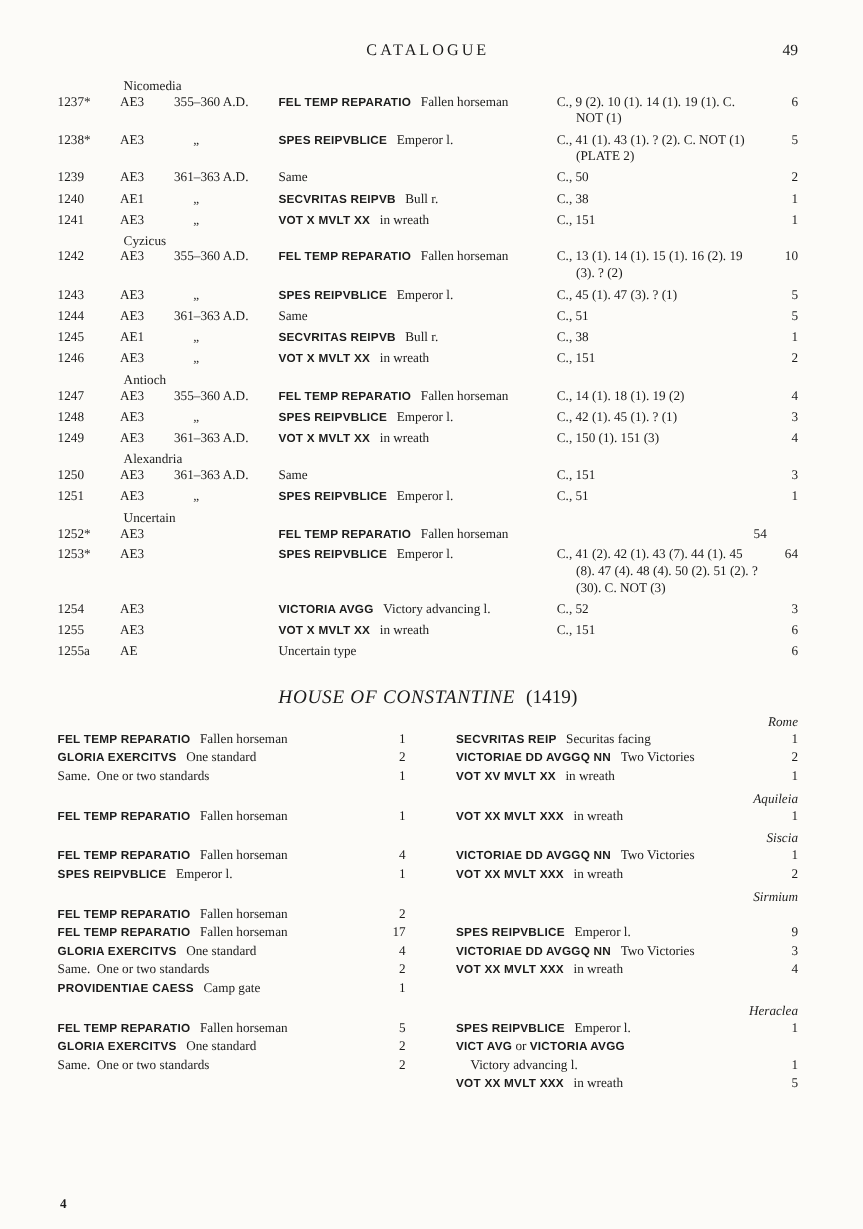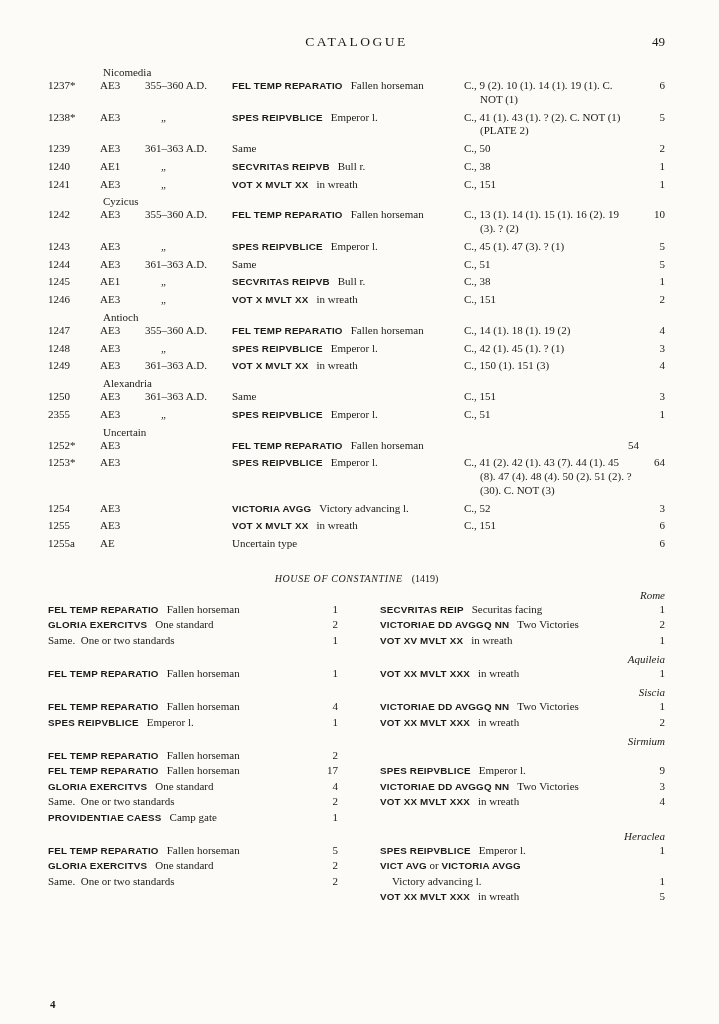--- a/index.html
+++ b/index.html
@@ -10,21 +10,21 @@
   .running-head{display:block;text-align:center;font-size:13.5px;letter-spacing:2.5px;}
   .page-number{position:absolute;right:0;top:0;font-size:13px;}
   .mint-heading{margin:3px 0 1px 55px;}
   .cat-row{display:grid;grid-template-columns:52px 45px 87px 232px 175px 26px;margin-bottom:4px;line-height:1.25;}
   .col-no{font-weight:normal;}
   .col-date.ditto{padding-left:16px;}
   .col-ref{padding-left:16px;text-indent:-16px;padding-right:4px;box-sizing:border-box;}
   .col-count{text-align:right;}
   .legend{font-family:"Liberation Sans","DejaVu Sans",sans-serif;font-weight:bold;font-size:9.8px;letter-spacing:0.2px;}
   .after-legend{margin-left:8px;}
-  .summary-title{text-align:center;margin:22px 0 3px;font-size:10px;}
+  .summary-title{text-align:center;margin:22px 0 3px;font-size:16px;}
   .summary-title .t{font-style:italic;letter-spacing:0.6px;}
   .summary-title .r{margin-left:9px;}
   .city-heading{text-align:right;font-style:italic;margin:5px 0 1px;}
   .sum-grid{display:grid;grid-template-columns:290px 285px;column-gap:42px;}
   .sum-row{display:grid;grid-template-columns:1fr 28px;line-height:1.4;}
   .sum-count{text-align:right;}
   .sum-text.indent{padding-left:12px;}
   .signature-mark{position:absolute;left:50px;bottom:14px;font-weight:bold;}
 </style>
 </head>
@@ -147,21 +147,21 @@
       <div class="mint-heading">Alexandria</div>
       <div class="cat-row">
         <div class="col-no">1250</div>
         <div class="col-metal">AE3</div>
         <div class="col-date">361–363 A.D.</div>
         <div class="col-desc"><span>Same</span></div>
         <div class="col-ref">C., 151</div>
         <div class="col-count">3</div>
       </div>
       <div class="cat-row">
-        <div class="col-no">2355</div>
+        <div class="col-no">1251</div>
         <div class="col-metal">AE3</div>
         <div class="col-date ditto">„</div>
         <div class="col-desc"><span class="legend">SPES REIPVBLICE</span><span class="after-legend">Emperor l.</span></div>
         <div class="col-ref">C., 51</div>
         <div class="col-count">1</div>
       </div>
       <div class="mint-heading">Uncertain</div>
       <div class="cat-row">
         <div class="col-no">1252*</div>
         <div class="col-metal">AE3</div>

